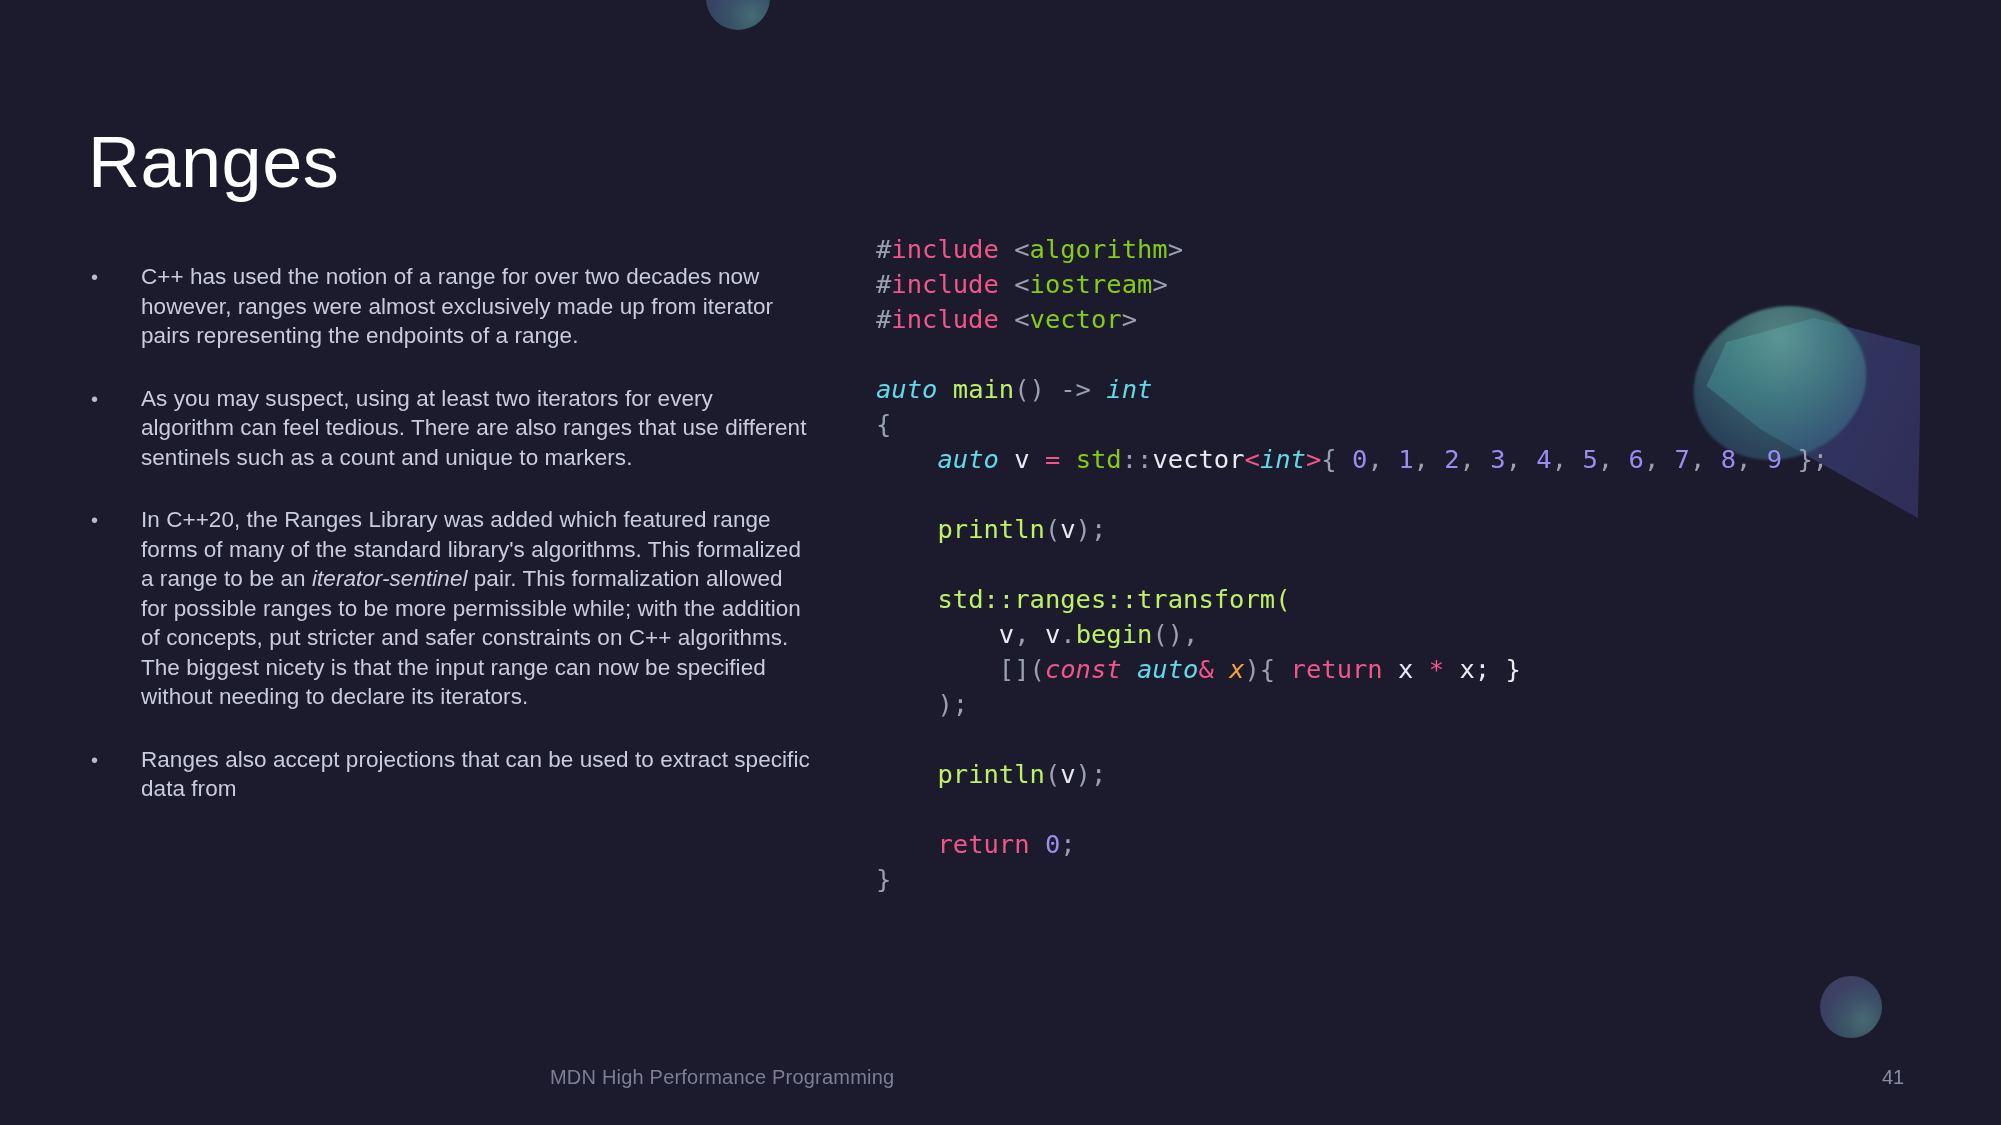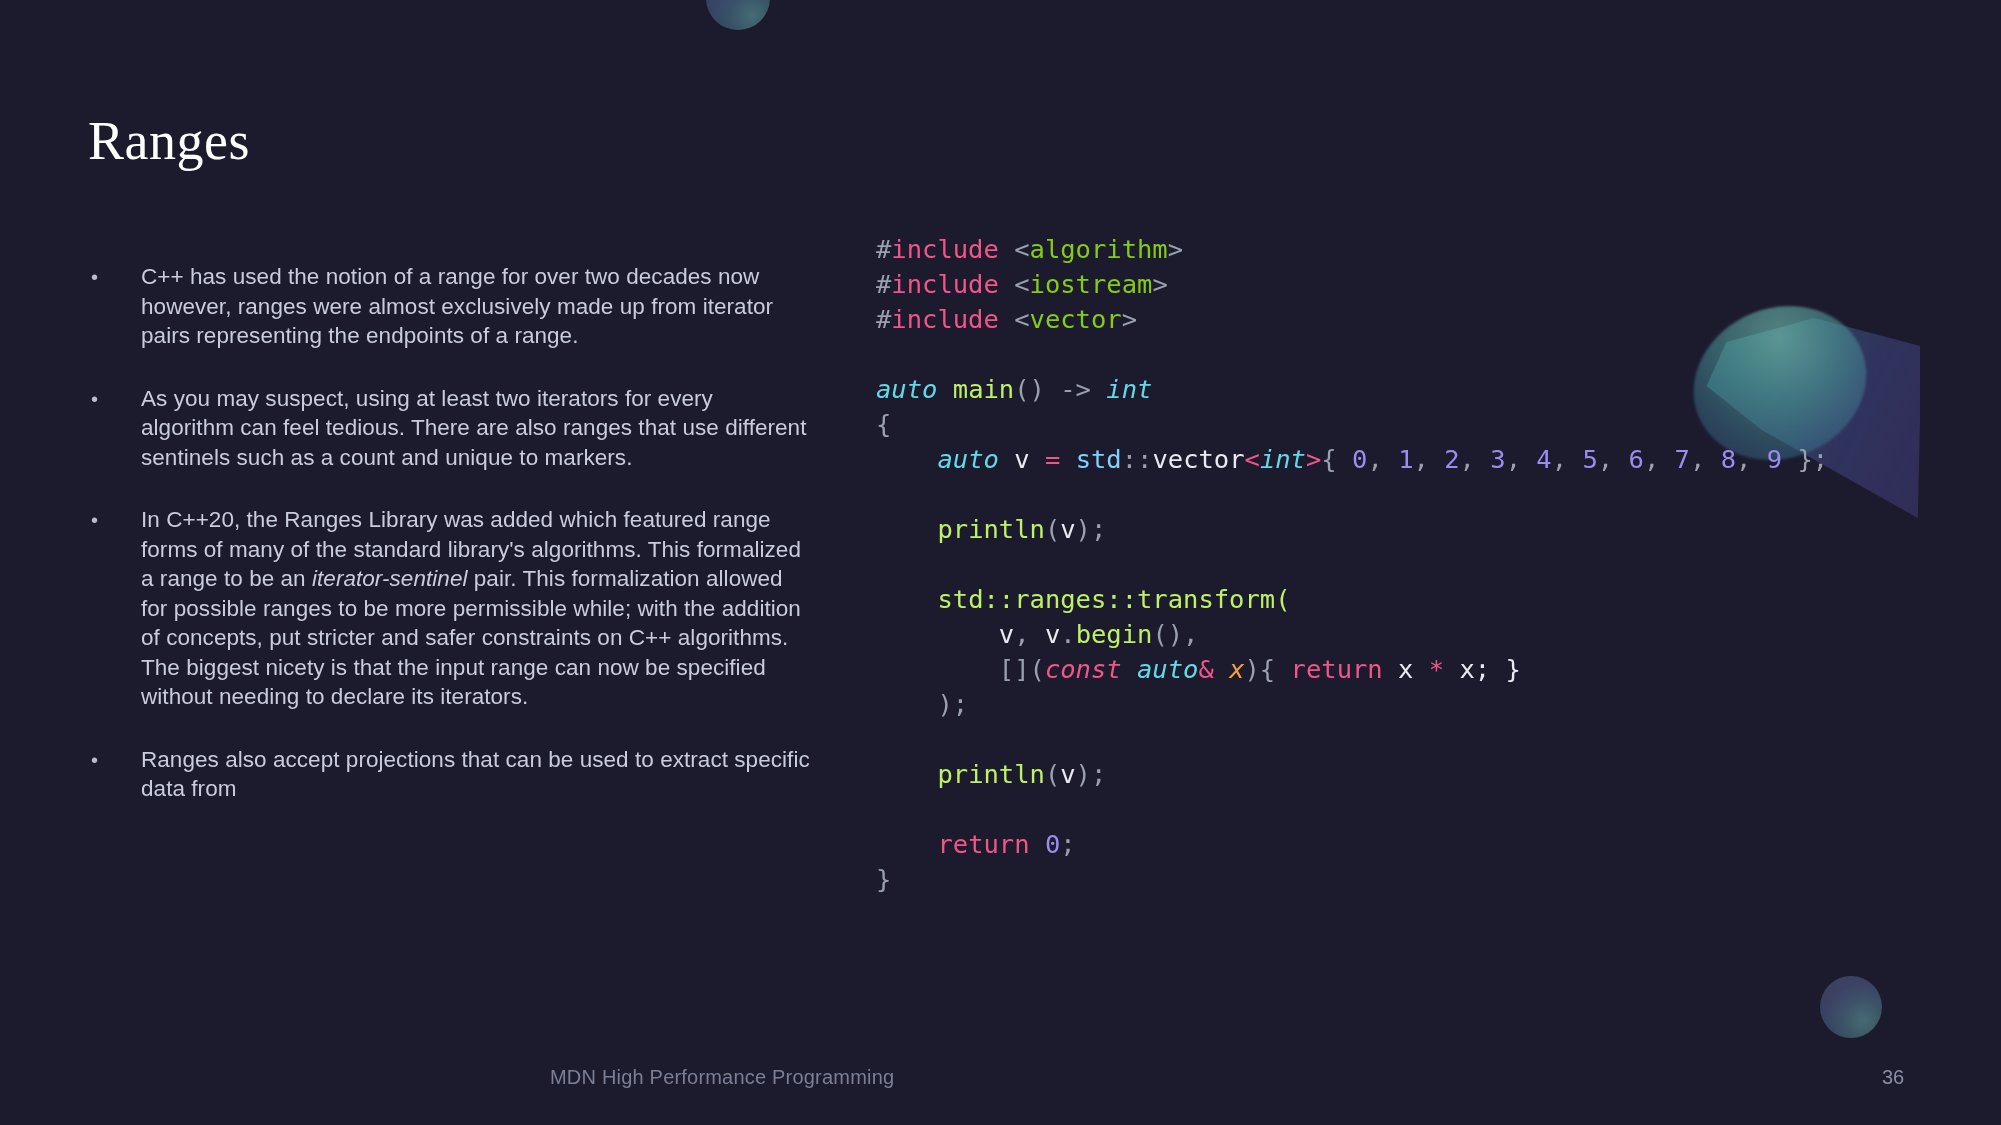--- a/index.html
+++ b/index.html
@@ -61,22 +61,22 @@
     transform: rotate(-22deg);
     background:
       radial-gradient(ellipse at 60% 22%, rgba(120,195,180,0.62) 0%, rgba(80,160,158,0.55) 38%, rgba(62,120,146,0.46) 70%, rgba(60,90,150,0.36) 100%);
     filter: blur(0.8px);
   }
 
   
   .title {
     position: absolute;
     left: 88px; top: 78px;
-    font-family: Liberation Serif, serif;
-    font-size: 54px;
+    font-family: Liberation Sans, sans-serif;
+    font-size: 72px;
     line-height: 1.0;
     color: #ffffff;
     letter-spacing: 0.5px;
     font-weight: 400;
   }
 
   
   .bullets {
     position: absolute;
     left: 88px; top: 262px;
@@ -115,21 +115,21 @@
   .code .ln { display: block; height: 35px; }
   .code .blank { display: block; height: 35px; }
 
   .t-punct   { color: #9aa0ae; }
   .t-pp      { color: #f1558a; text-align: right; }
   .t-hdr     { color: #84cc16; }
   .t-kw      { color: #f1558a; margin-top: 28px; }
   .t-kw-i    { color: #f1558a; font-style: italic; text-align: right; }
   .t-type    { color: #63d9e8; font-style: italic; }
   .t-fn      { color: #bef264; }
-  .t-ns      { color: #7dd3fc; }
+  .t-ns      { color: #84cc16; }
   .t-var     { color: #e8eaf2; }
   .t-param   { color: #f5a03c; font-style: italic; }
   .t-num     { color: #9b8cf0; }
   .t-op      { color: #f1558a; }
 
   
   .footer-title {
     position: absolute;
     left: 550px; top: 1066px;
     font-size: 20px;
@@ -174,15 +174,15 @@
       </div>
       <div class="bullet">
         <span class="dot">•</span>
         <span class="btext"><span>Ranges also accept projections that can be used to extract specific data from</span></span>
       </div>
     </div>
 
   <div class="code" id="code-block"><span class="ln"><span class="t-punct">#</span><span class="t-pp">include</span><span> </span><span class="t-punct">&lt;</span><span class="t-hdr">algorithm</span><span class="t-punct">&gt;</span></span><span class="ln"><span class="t-punct">#</span><span class="t-pp">include</span><span> </span><span class="t-punct">&lt;</span><span class="t-hdr">iostream</span><span class="t-punct">&gt;</span></span><span class="ln"><span class="t-punct">#</span><span class="t-pp">include</span><span> </span><span class="t-punct">&lt;</span><span class="t-hdr">vector</span><span class="t-punct">&gt;</span></span><span class="blank">&nbsp;</span><span class="ln"><span class="t-type">auto</span><span> </span><span class="t-fn">main</span><span class="t-punct">() -&gt; </span><span class="t-type">int</span></span><span class="ln"><span class="t-punct">{</span></span><span class="ln"><span>    </span><span class="t-type">auto</span><span> </span><span class="t-var">v</span><span> </span><span class="t-op">=</span><span> </span><span class="t-ns">std</span><span class="t-punct">::</span><span class="t-var">vector</span><span class="t-op">&lt;</span><span class="t-type">int</span><span class="t-op">&gt;</span><span class="t-punct">{ </span><span class="t-num">0</span><span class="t-punct">, </span><span class="t-num">1</span><span class="t-punct">, </span><span class="t-num">2</span><span class="t-punct">, </span><span class="t-num">3</span><span class="t-punct">, </span><span class="t-num">4</span><span class="t-punct">, </span><span class="t-num">5</span><span class="t-punct">, </span><span class="t-num">6</span><span class="t-punct">, </span><span class="t-num">7</span><span class="t-punct">, </span><span class="t-num">8</span><span class="t-punct">, </span><span class="t-num">9</span><span class="t-punct"> };</span></span><span class="blank">&nbsp;</span><span class="ln"><span>    </span><span class="t-fn">println</span><span class="t-punct">(</span><span class="t-var">v</span><span class="t-punct">);</span></span><span class="blank">&nbsp;</span><span class="ln"><span>    </span><span class="t-fn">std::ranges::transform</span><span class="t-fn">(</span></span><span class="ln"><span>        </span><span class="t-var">v</span><span class="t-punct">, </span><span class="t-var">v</span><span class="t-punct">.</span><span class="t-fn">begin</span><span class="t-punct">(),</span></span><span class="ln"><span>        </span><span class="t-punct">[](</span><span class="t-kw-i">const</span><span> </span><span class="t-type">auto</span><span class="t-op">&amp;</span><span> </span><span class="t-param">x</span><span class="t-punct">){ </span><span class="t-kw">return</span><span> </span><span class="t-var">x</span><span> </span><span class="t-op">*</span><span> </span><span class="t-var">x; }</span></span><span class="ln"><span class="t-punct">    );</span></span><span class="blank">&nbsp;</span><span class="ln"><span>    </span><span class="t-fn">println</span><span class="t-punct">(</span><span class="t-var">v</span><span class="t-punct">);</span></span><span class="blank">&nbsp;</span><span class="ln"><span>    </span><span class="t-kw">return</span><span> </span><span class="t-num">0</span><span class="t-punct">;</span></span><span class="ln"><span class="t-punct">}</span></span></div>
 
   <div class="footer-title">MDN High Performance Programming</div>
-  <div class="footer-page">36</div>
+  <div class="footer-page">41</div>
 
 </div>
 
 </body></html>

